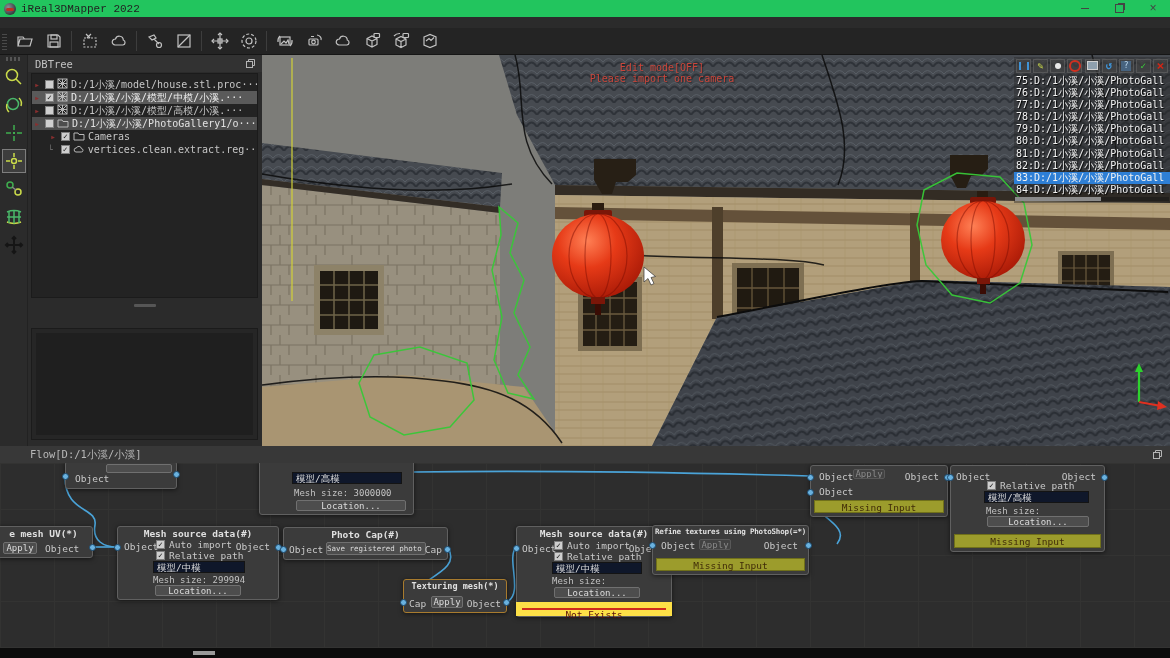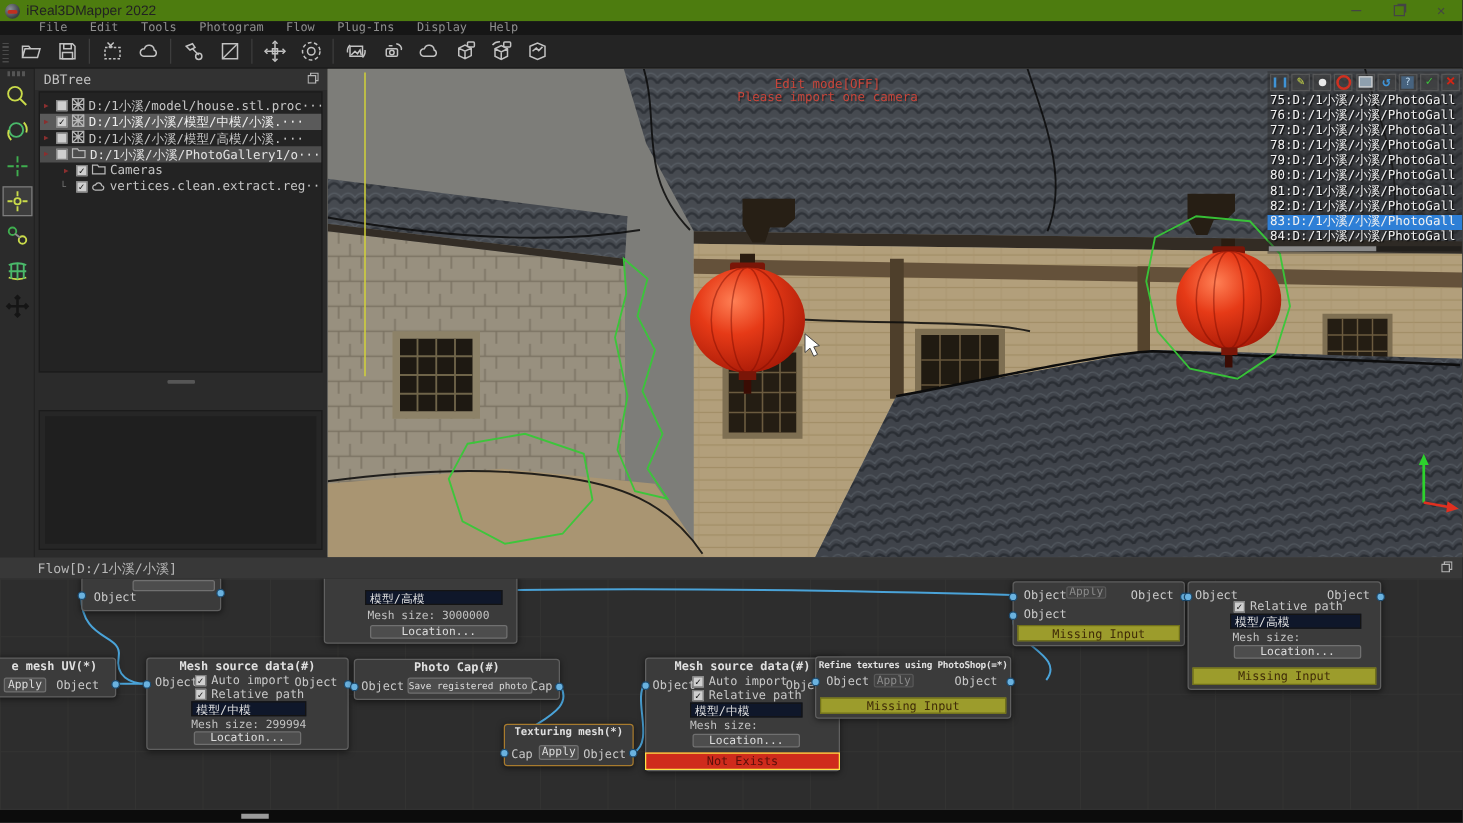--- a/index.html
+++ b/index.html
@@ -1,21 +1,21 @@
 <!DOCTYPE html>
 <html><head>
 <meta charset="utf-8">
 <style>
 *{margin:0;padding:0;box-sizing:border-box}
 html,body{width:1170px;height:658px;overflow:hidden}
 body{font-family:"DejaVu Sans Mono",monospace;background:#2b2b2b;position:relative;font-size:11px;color:#c8c8c8}
 #app{position:absolute;inset:0;width:1170px;height:658px}
 
 
-.titlebar{position:absolute;left:0;top:0;width:1170px;height:17px;background:#4d7c0f;display:flex;align-items:center;color:#222;font-family:Liberation Sans, sans-serif;font-size:11px}
+.titlebar{position:absolute;left:0;top:0;width:1170px;height:17px;background:#22c55e;display:flex;align-items:center;color:#222;font-family:Liberation Mono, monospace;font-size:11px}
 .appicon{width:12px;height:12px;border-radius:50%;margin:0 5px 0 4px;background:radial-gradient(circle at 35% 35%,#8a8f95,#3a3d42 70%);position:relative}
 .appicon::after{content:"";position:absolute;left:2px;top:5px;width:8px;height:3px;background:#c03020;border-radius:2px}
 .wctrl{margin-left:auto;display:flex;height:100%}
 .wbtn{width:34px;height:100%;display:flex;align-items:center;justify-content:center;color:#444}
 .wmin::before{content:"";width:8px;height:1px;background:#444}
 .wres::before{content:"";width:7px;height:7px;border:1px solid #444;box-shadow:2px -2px 0 -1px #444}
 .wclo::before{content:"×";font-size:12px;line-height:10px}
 
 
 .menubar{position:absolute;left:0;top:17px;width:1170px;height:11px;background:#161616;display:flex;align-items:center;padding-left:22px}
@@ -93,51 +93,41 @@
 .plab{position:absolute;font-size:9.5px;white-space:nowrap}
 .pdot{position:absolute;width:7px;height:7px;border-radius:50%;background:#6ab2df;border:1px solid #1c4a6e}
 .nbtn{position:absolute;background:#4d4d4d;border:1px solid #707070;border-radius:2px;color:#dcdcdc;font-size:9px;text-align:center;overflow:hidden;white-space:nowrap}
 .nbtn.dis{color:#8a8a8a;border-color:#585858;background:#424242}
 .nfield{position:absolute;background:#0f172a;border:1px solid #141414;color:#dddddd;font-size:9.5px;padding:0 3px;white-space:nowrap;overflow:hidden}
 .ncbrow{position:absolute;display:flex;align-items:center;font-size:9.5px;white-space:nowrap}
 .ncbrow .cbx{margin:0 4px 0 0}
 .nlab{position:absolute;font-size:9px;color:#c2c2c2;white-space:nowrap}
 .banner{position:absolute;text-align:center;font-size:9.5px;font-weight:normal;line-height:13px}
 .banner.olive{background:#9c9c2c;color:#402c08;border:1px solid #70701a}
-.banner.red{background:#cf2b1c;color:#5a100a;border:1px solid #fde047}
+.banner.red{background:#cf2b1c;color:#5a100a;border:6px solid #fde047}
 
 
 .footer{position:absolute;left:0;top:648px;width:1170px;height:10px;background:#0c0c0c}
 .fmark{position:absolute;left:193px;top:3px;width:22px;height:4px;background:#9a9a9a}
 </style>
 </head>
 <body>
 
 <div id="app">
 
   <div class="titlebar">
     <span class="appicon"></span>
     <span>iReal3DMapper 2022</span>
     <span class="wctrl">
       <span class="wbtn wmin"></span>
       <span class="wbtn wres"></span>
       <span class="wbtn wclo"></span>
     </span>
   </div>
 
-  <div class="menubar">
-    <span class="mitem">File</span>
-    <span class="mitem">Edit</span>
-    <span class="mitem">Tools</span>
-    <span class="mitem">Photogram</span>
-    <span class="mitem">Flow</span>
-    <span class="mitem">Plug-Ins</span>
-    <span class="mitem">Display</span>
-    <span class="mitem">Help</span>
-  </div>
 
   <div class="toolbar">
     <span class="tgrip"></span>
     <span class="tbi">
         <svg width="18" height="18" viewBox="0 0 18 18">
           <path d="M2,14 V5 H7 L8.5,7 H16 M2,14 L4,7 H16 L14,14 Z"></path>
         </svg>
       </span>
     <span class="tbi">
         <svg width="18" height="18" viewBox="0 0 18 18">

